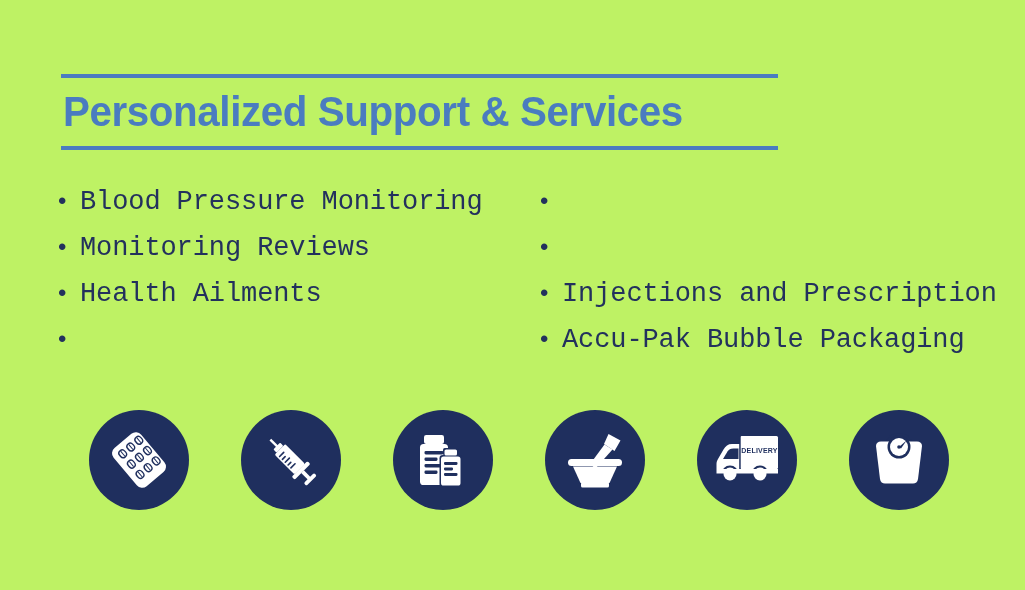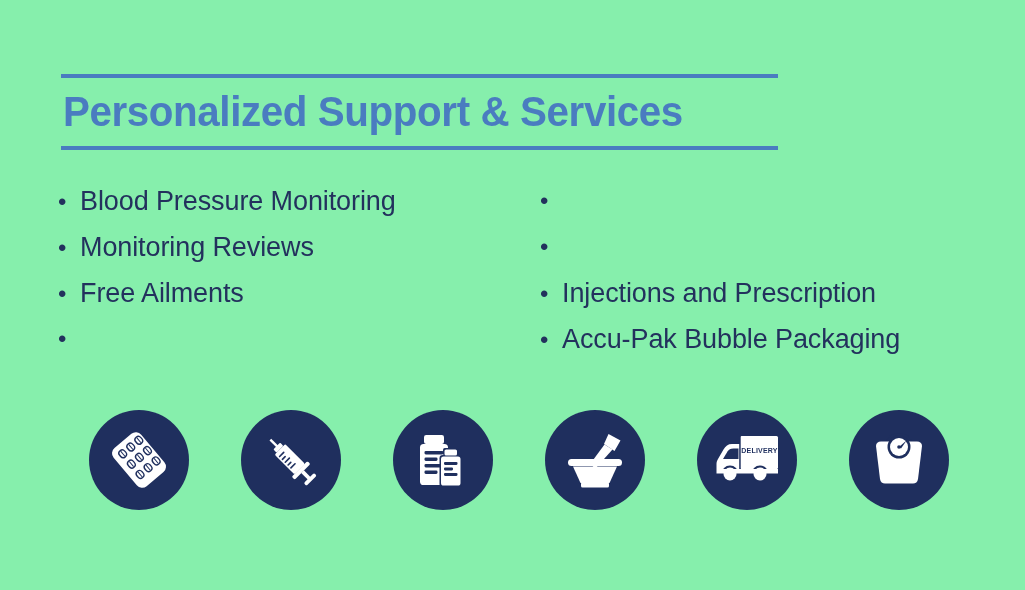--- a/index.html
+++ b/index.html
@@ -14,21 +14,21 @@
     overflow: hidden;
     font-family: "Liberation Sans", sans-serif;
     -webkit-font-smoothing: antialiased;
   }
 
   #canvas {
     position: absolute;
     inset: 0;
     width: 1025px;
     height: 590px;
-    background: #86efac;
+    background: #bef264;
   }
 
   
   .header-block {
     position: absolute;
     left: 61px;
     top: 74px;
     width: 717px;
   }
   .rule {
@@ -73,21 +73,21 @@
     white-space: nowrap;
   }
   .bullet {
     width: 22px;
     flex: 0 0 22px;
     color: #23315d;
     font-size: 24px;
     line-height: 46px;
   }
   .service-label {
-    font-family: Liberation Sans, sans-serif;
+    font-family: Liberation Mono, monospace;
     font-size: 27px;
     line-height: 46px;
     color: #23315d;
     letter-spacing: -0.1px;
   }
 
   
   .icon-row {
     position: absolute;
     left: 0;
@@ -125,21 +125,21 @@
       <div class="service-item">
         <span class="bullet">•</span>
         <span class="service-label">Blood Pressure Monitoring</span>
       </div>
       <div class="service-item">
         <span class="bullet">•</span>
         <span class="service-label">Monitoring Reviews</span>
       </div>
       <div class="service-item">
         <span class="bullet">•</span>
-        <span class="service-label">Free Ailments</span>
+        <span class="service-label">Health Ailments</span>
       </div>
       <div class="service-item">
         <span class="bullet">•</span>
       </div>
     </div>
 
     <div class="col col-right">
       <div class="service-item">
         <span class="bullet">•</span>
       </div>

